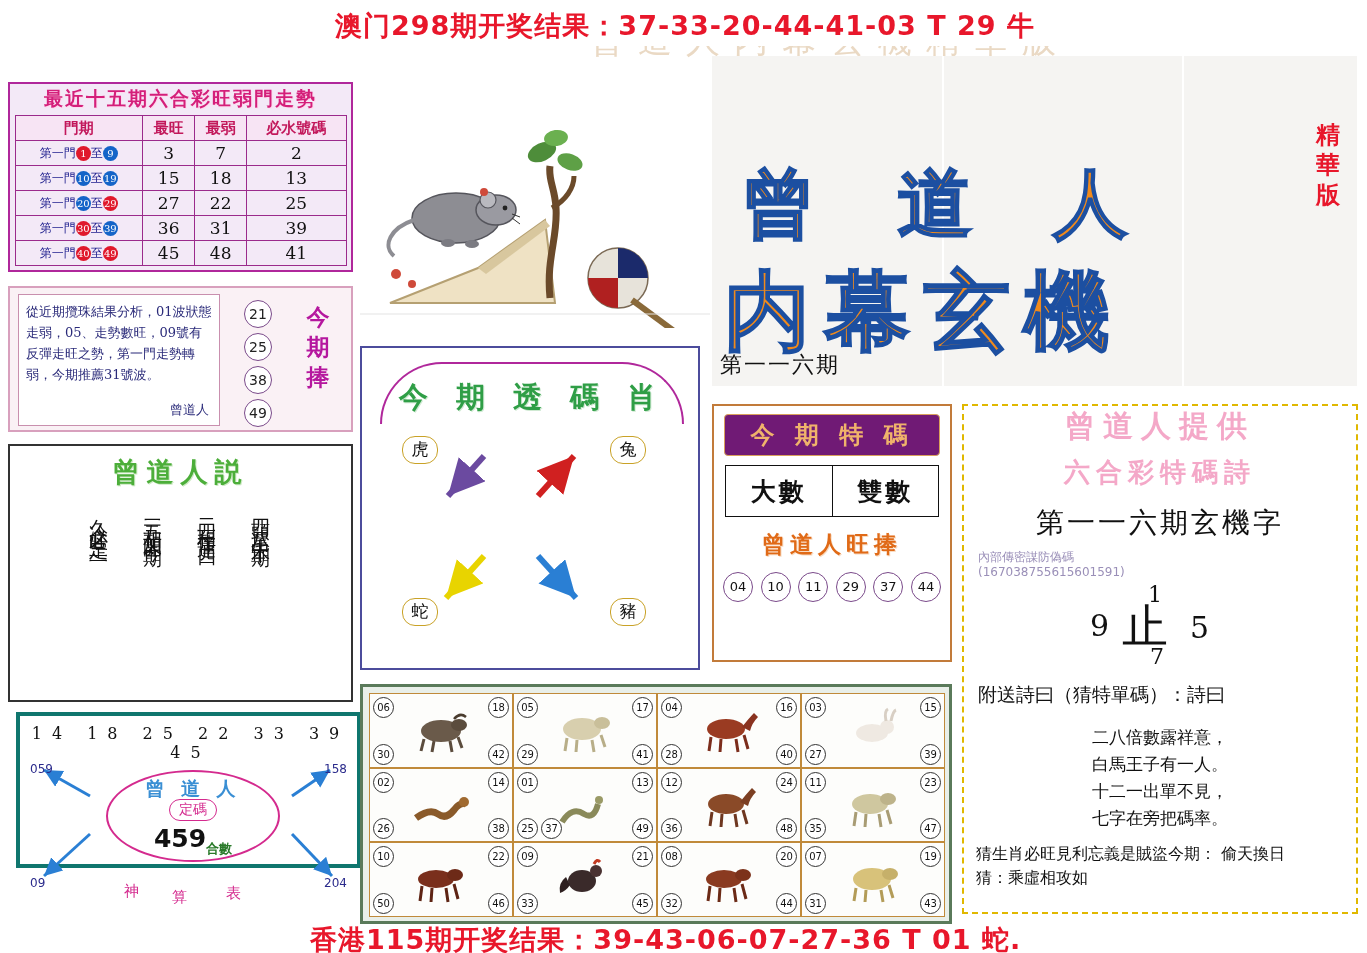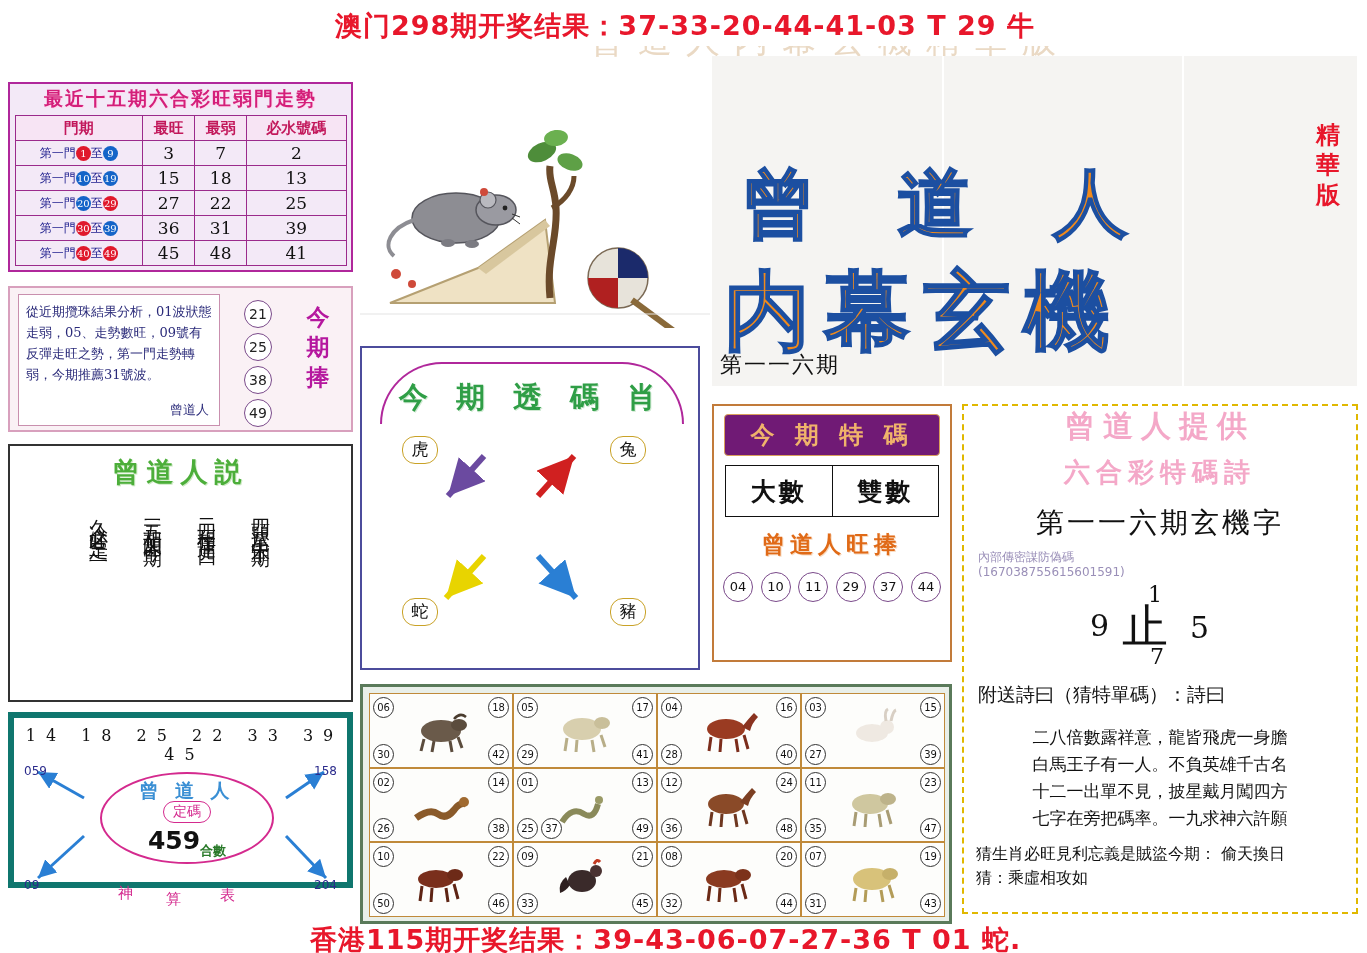--- a/index.html
+++ b/index.html
@@ -102,22 +102,22 @@
     display:flex;flex-direction:row-reverse;justify-content:center;gap:24px;
   }
   #says .c{
     writing-mode:vertical-rl;text-orientation:upright;
     font-size:19px;line-height:30px;color:#111;letter-spacing:5px;
     font-family:"DejaVu Serif","Liberation Serif",serif;
   }
 
   
   #fan{
-    left:8px;top:712px;width:345px;height:176px;
-    background:#fff;border:6px solid #0f766e;box-sizing:border-box;
+    left:16px;top:712px;width:345px;height:156px;
+    background:#fff;border:4px solid #0f766e;box-sizing:border-box;
   }
   #fan .row{
     position:absolute;left:0;top:8px;width:341px;text-align:center;
     font-size:16px;color:#111;letter-spacing:10px;
     font-family:"DejaVu Serif","Liberation Serif",serif;
   }
   #fan .oval{
     position:absolute;left:86px;top:54px;width:170px;height:88px;
     border:2px solid #d42a8e;border-radius:50%;
   }
@@ -523,26 +523,20 @@
     <div class="c" style="left:186px;top:62px;font-size:22px;">7</div>
   </div>
   <div class="note">附送詩曰（猜特單碼）：詩曰</div>
   <div class="couplets">
     <div>
       <div>二八倍數露祥意，</div>
       <div>白馬王子有一人。</div>
       <div>十二一出單不見，</div>
       <div>七字在旁把碼率。</div>
     </div>
-    <div>
-      <div>龍皆飛虎一身膽</div>
-      <div>不負英雄千古名</div>
-      <div>披星戴月闖四方</div>
-      <div>一九求神六許願</div>
-    </div>
   </div>
   <div class="foot">
     <div>猜生肖必旺見利忘義是賊盜今期：  偷天換日</div>
     <div>猜：乘虛相攻如</div>
   </div>
 </div>
 
 <div class="abs" id="grid">
   <div class="g">
 

